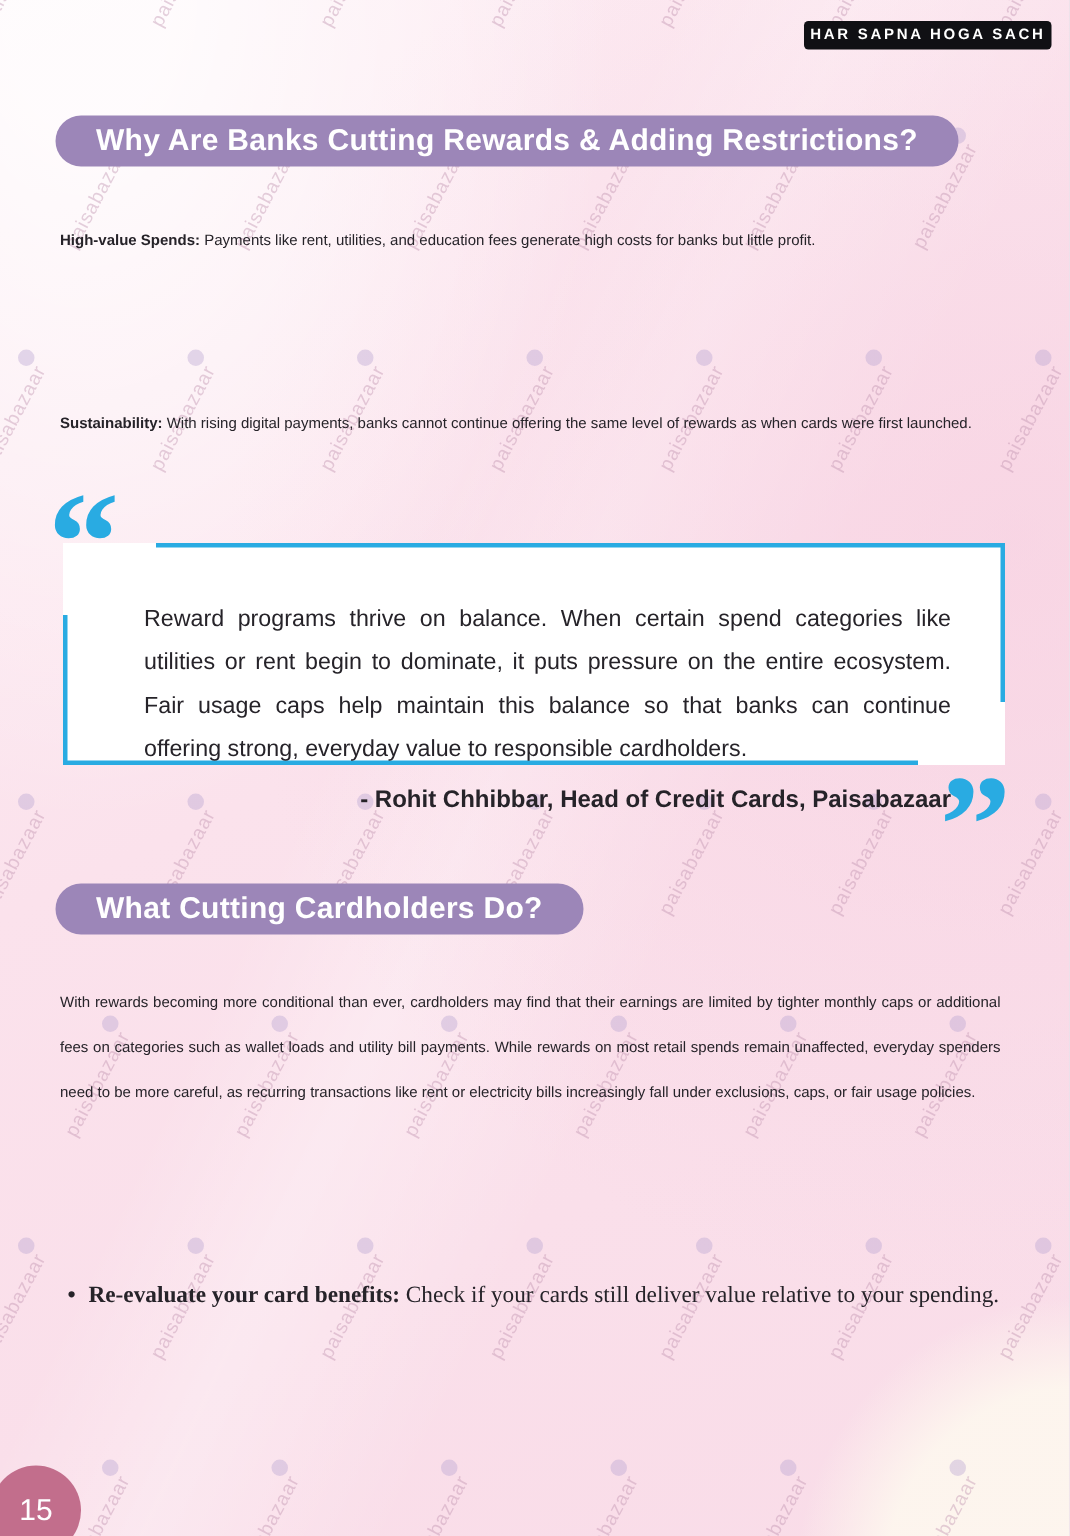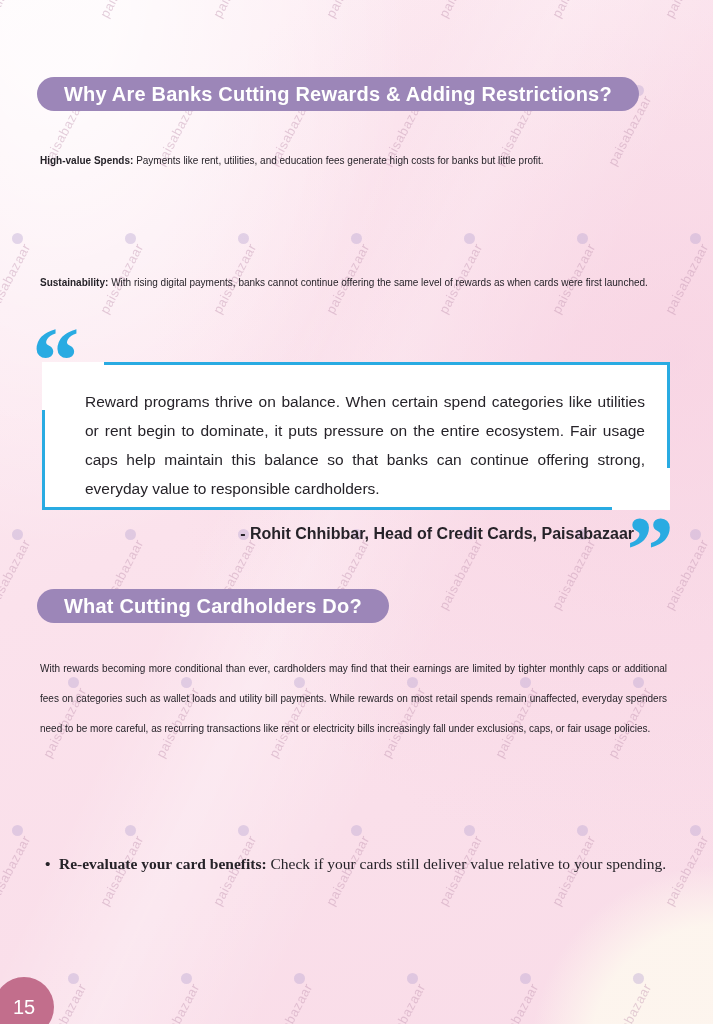--- a/index.html
+++ b/index.html
@@ -65,21 +65,21 @@
   .qb-right  { top:0; right:0; bottom:42px; width:3px; }
   .qb-bottom { bottom:0; left:0; right:58px; height:3px; }
   .qb-left   { left:0; top:48px; bottom:0; width:3px; }
   .q-mark {
     position:absolute; font-family:"Liberation Serif","DejaVu Serif",serif; font-weight:bold;
     font-size:95px; color:#29abe2; pointer-events:none;
   }
   .q-open  { top:-34px; left:-10px; line-height:66px; }
   .q-close { bottom:-60px; right:-4px; line-height:40px; }
   .quote-text {
-    position:absolute; left:38px; right:20px; top:20px; margin:5px;
+    position:absolute; left:38px; right:20px; top:20px; margin:16px;
     font-size:15.5px; line-height:29px; text-align:justify;
   }
   .attribution {
     position:absolute; left:43px; right:43px; top:525px; margin:0;
     text-align:right; padding-right:36px; font-weight:bold; font-size:16px;
   }
 
   .intro { top:649px; }
   .list-intro { position:absolute; left:43px; top:816px; margin:0; font-size:15.5px; line-height:30px; }
 
@@ -193,20 +193,21 @@
       <span class="wm-dot" style="left: 407px; top: 973px;"></span>
       <span class="wm" style="left: 478px; top: 1011px;">paisabazaar</span>
       <span class="wm-dot" style="left: 520px; top: 973px;"></span>
       <span class="wm" style="left: 591px; top: 1011px;">paisabazaar</span>
       <span class="wm-dot" style="left: 633px; top: 973px;"></span>
     </div>
 
   <div class="content">
 
     <header class="logo-block">
+      <div class="logo-tagline">HAR SAPNA HOGA SACH</div>
     </header>
 
     <div class="pill pill-1">Why Are Banks Cutting Rewards &amp; Adding Restrictions?</div>
 
     <p class="body-para p1"><b class="lead">High-value Spends:</b><span> Payments like rent, utilities, and education fees generate high costs for banks but little profit.</span></p>
 
 
     <p class="body-para p3 justify"><b class="lead">Sustainability:</b><span> With rising digital payments, banks cannot continue offering the same level of rewards as when cards were first launched.</span></p>
 
     <div class="quote-box">

